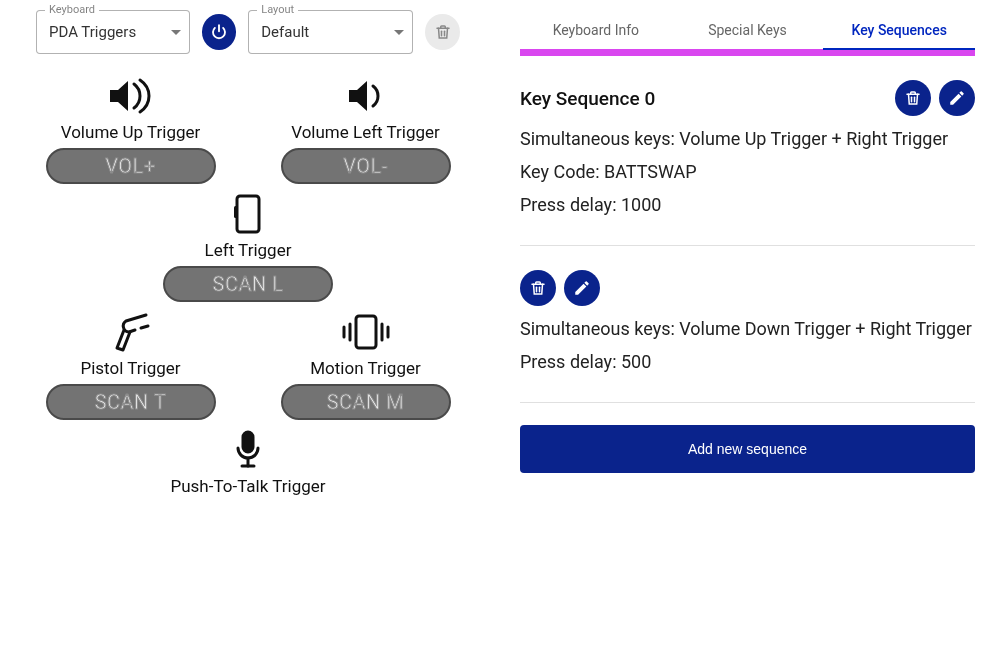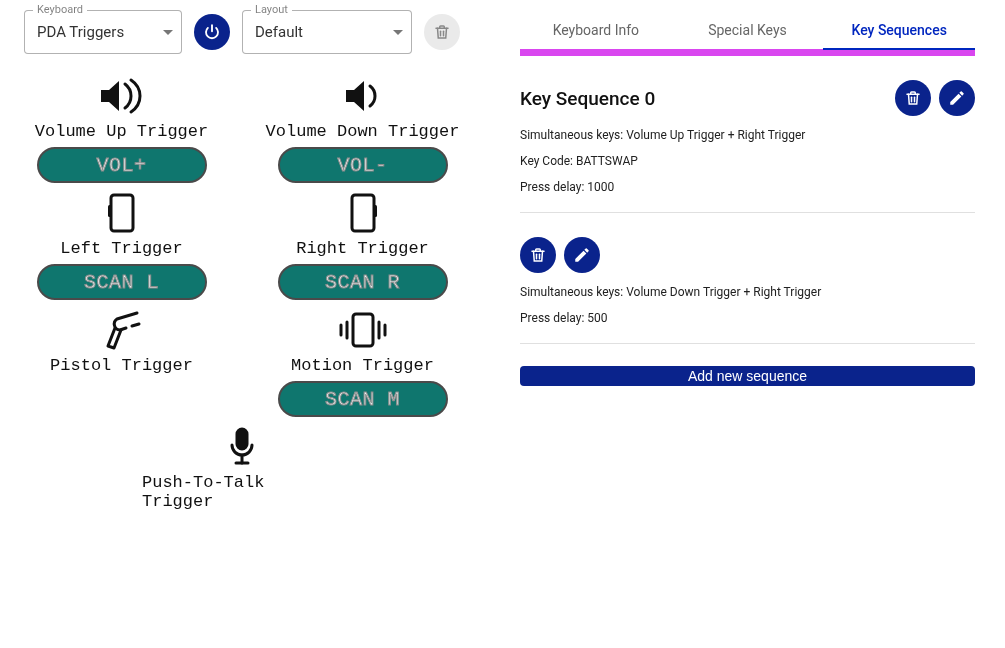--- a/index.html
+++ b/index.html
@@ -9,21 +9,22 @@
     color: #212121;
     font-size: 14px;
   }
   .app {
     display: flex;
     width: 1005px;
     height: 648px;
   }
   .left-pane {
     width: 470px;
-    padding: 10px 10px 0 24px;
+    padding: 10px 10px 0 36px;
+    text-align: right;
   }
   .right-pane {
     flex: 1;
     padding: 10px 30px 0 50px;
   }
   
   .top-row {
     display: flex;
     align-items: center;
     gap: 12px;
@@ -76,39 +77,38 @@
 
   
   .trigger-grid {
     padding-top: 4px;
   }
   .trigger-row {
     display: flex;
     justify-content: center;
     gap: 46px;
     margin-bottom: 8px;
-    font-family: Liberation Mono, monospace;
   }
   .trigger-item {
     display: flex;
     flex-direction: column;
     align-items: center;
     width: 200px;
   }
   .trigger-icon { height: 44px; display:flex; align-items:center; justify-content:center; }
   .trigger-label {
     font-size: 17px;
     color: #111;
     margin: 4px 0 6px 0;
     font-weight: 400;
   }
   .key-pill {
     width: 170px;
     height: 36px;
-    background: #0f766e;
+    background: #737373;
     border: 2px solid #4a4a4a;
     border-radius: 20px;
     display:flex; align-items:center; justify-content:center;
     cursor: pointer;
   }
   .key-pill-text {
     color: rgba(255,255,255,0.92);
     font-size: 20px;
     font-weight: 400;
     letter-spacing: 0.5px;
@@ -138,50 +138,50 @@
     content:"";
     position:absolute;
     left:0; right:0; bottom:-1px;
     height:2px;
     background:#0026bf;
   }
 
   
   .sequence {
     border-bottom: 1px solid #e0e0e0;
-    padding: 24px 0 18px 0;
+    padding: 24px 0 30px 0;
   }
   .seq-header {
     display:flex;
     align-items:center;
     margin-bottom: 12px;
   }
   .seq-title {
     font-size: 19px;
     font-weight: 500;
     color: #111;
     flex:1;
   }
   .seq-actions {
     display:flex; gap:8px;
   }
   .seq-actions .circle-btn { width:36px; height:36px; background:#0a238c; color:#fff; }
   .seq-line {
-    font-size: 12px;
+    font-size: 18px;
     color:#222;
     margin-bottom: 12px;
   }
   .seq-line:last-child { margin-bottom:0; }
   .seq-line-label { }
   .seq-line-value { }
 
   .add-btn {
     margin-top: 22px;
     width: 100%;
-    height: 20px;
+    height: 48px;
     background: #0a238c;
     color:#fff;
     border:none;
     border-radius: 4px;
     font-size:14px;
     font-weight:500;
     cursor:pointer;
   }
 </style>
 </head>
@@ -239,21 +239,21 @@
           </div>
         </div>
 
         <div class="trigger-item">
           <div class="trigger-icon">
             <svg width="50" height="44" viewBox="0 0 50 44" fill="#111">
               <path d="M8 16h8l10-9v30l-10-9H8z"></path>
               <path d="M32 12c4 3 5 6 5 10s-1 7-5 10" fill="none" stroke="#111" stroke-width="3" stroke-linecap="round"></path>
             </svg>
           </div>
-          <div class="trigger-label">Volume Down Trigger</div>
+          <div class="trigger-label">Volume Left Trigger</div>
           <div class="key-pill">
             <span class="key-pill-text">VOL-</span>
           </div>
         </div>
       </div>
 
       <div class="trigger-row">
 
         <div class="trigger-item">
           <div class="trigger-icon">
@@ -261,45 +261,36 @@
               <rect x="6" y="4" width="22" height="36" rx="3" fill="none" stroke="#111" stroke-width="3"></rect>
               <rect x="3" y="14" width="4" height="12" rx="1.5" fill="#111"></rect>
             </svg>
           </div>
           <div class="trigger-label">Left Trigger</div>
           <div class="key-pill">
             <span class="key-pill-text">SCAN L</span>
           </div>
         </div>
 
-        <div class="trigger-item">
-          <div class="trigger-icon">
-            <svg width="34" height="44" viewBox="0 0 34 44">
-              <rect x="6" y="4" width="22" height="36" rx="3" fill="none" stroke="#111" stroke-width="3"></rect>
-              <rect x="27" y="14" width="4" height="12" rx="1.5" fill="#111"></rect>
-            </svg>
-          </div>
-          <div class="trigger-label">Right Trigger</div>
-          <div class="key-pill">
-            <span class="key-pill-text">SCAN R</span>
-          </div>
-        </div>
       </div>
 
       <div class="trigger-row">
 
         <div class="trigger-item">
           <div class="trigger-icon">
             <svg width="46" height="44" viewBox="0 0 46 44" fill="none" stroke="#111" stroke-width="3" stroke-linejoin="round" stroke-linecap="round">
               <path d="M38 5 L18 11 a6 6 0 0 0 3 11 l6 -2"></path>
               <path d="M22 22 L15 40 L9 38 L16 20"></path>
               <path d="M33 18 L40 16"></path>
             </svg>
           </div>
           <div class="trigger-label">Pistol Trigger</div>
+          <div class="key-pill">
+            <span class="key-pill-text">SCAN T</span>
+          </div>
         </div>
 
         <div class="trigger-item">
           <div class="trigger-icon">
             <svg width="56" height="44" viewBox="0 0 56 44">
               <rect x="18" y="6" width="20" height="32" rx="3" fill="none" stroke="#111" stroke-width="3"></rect>
               <path d="M12 14v16 M6 17v10 M44 14v16 M50 17v10" stroke="#111" stroke-width="3" stroke-linecap="round"></path>
             </svg>
           </div>
           <div class="trigger-label">Motion Trigger</div>

